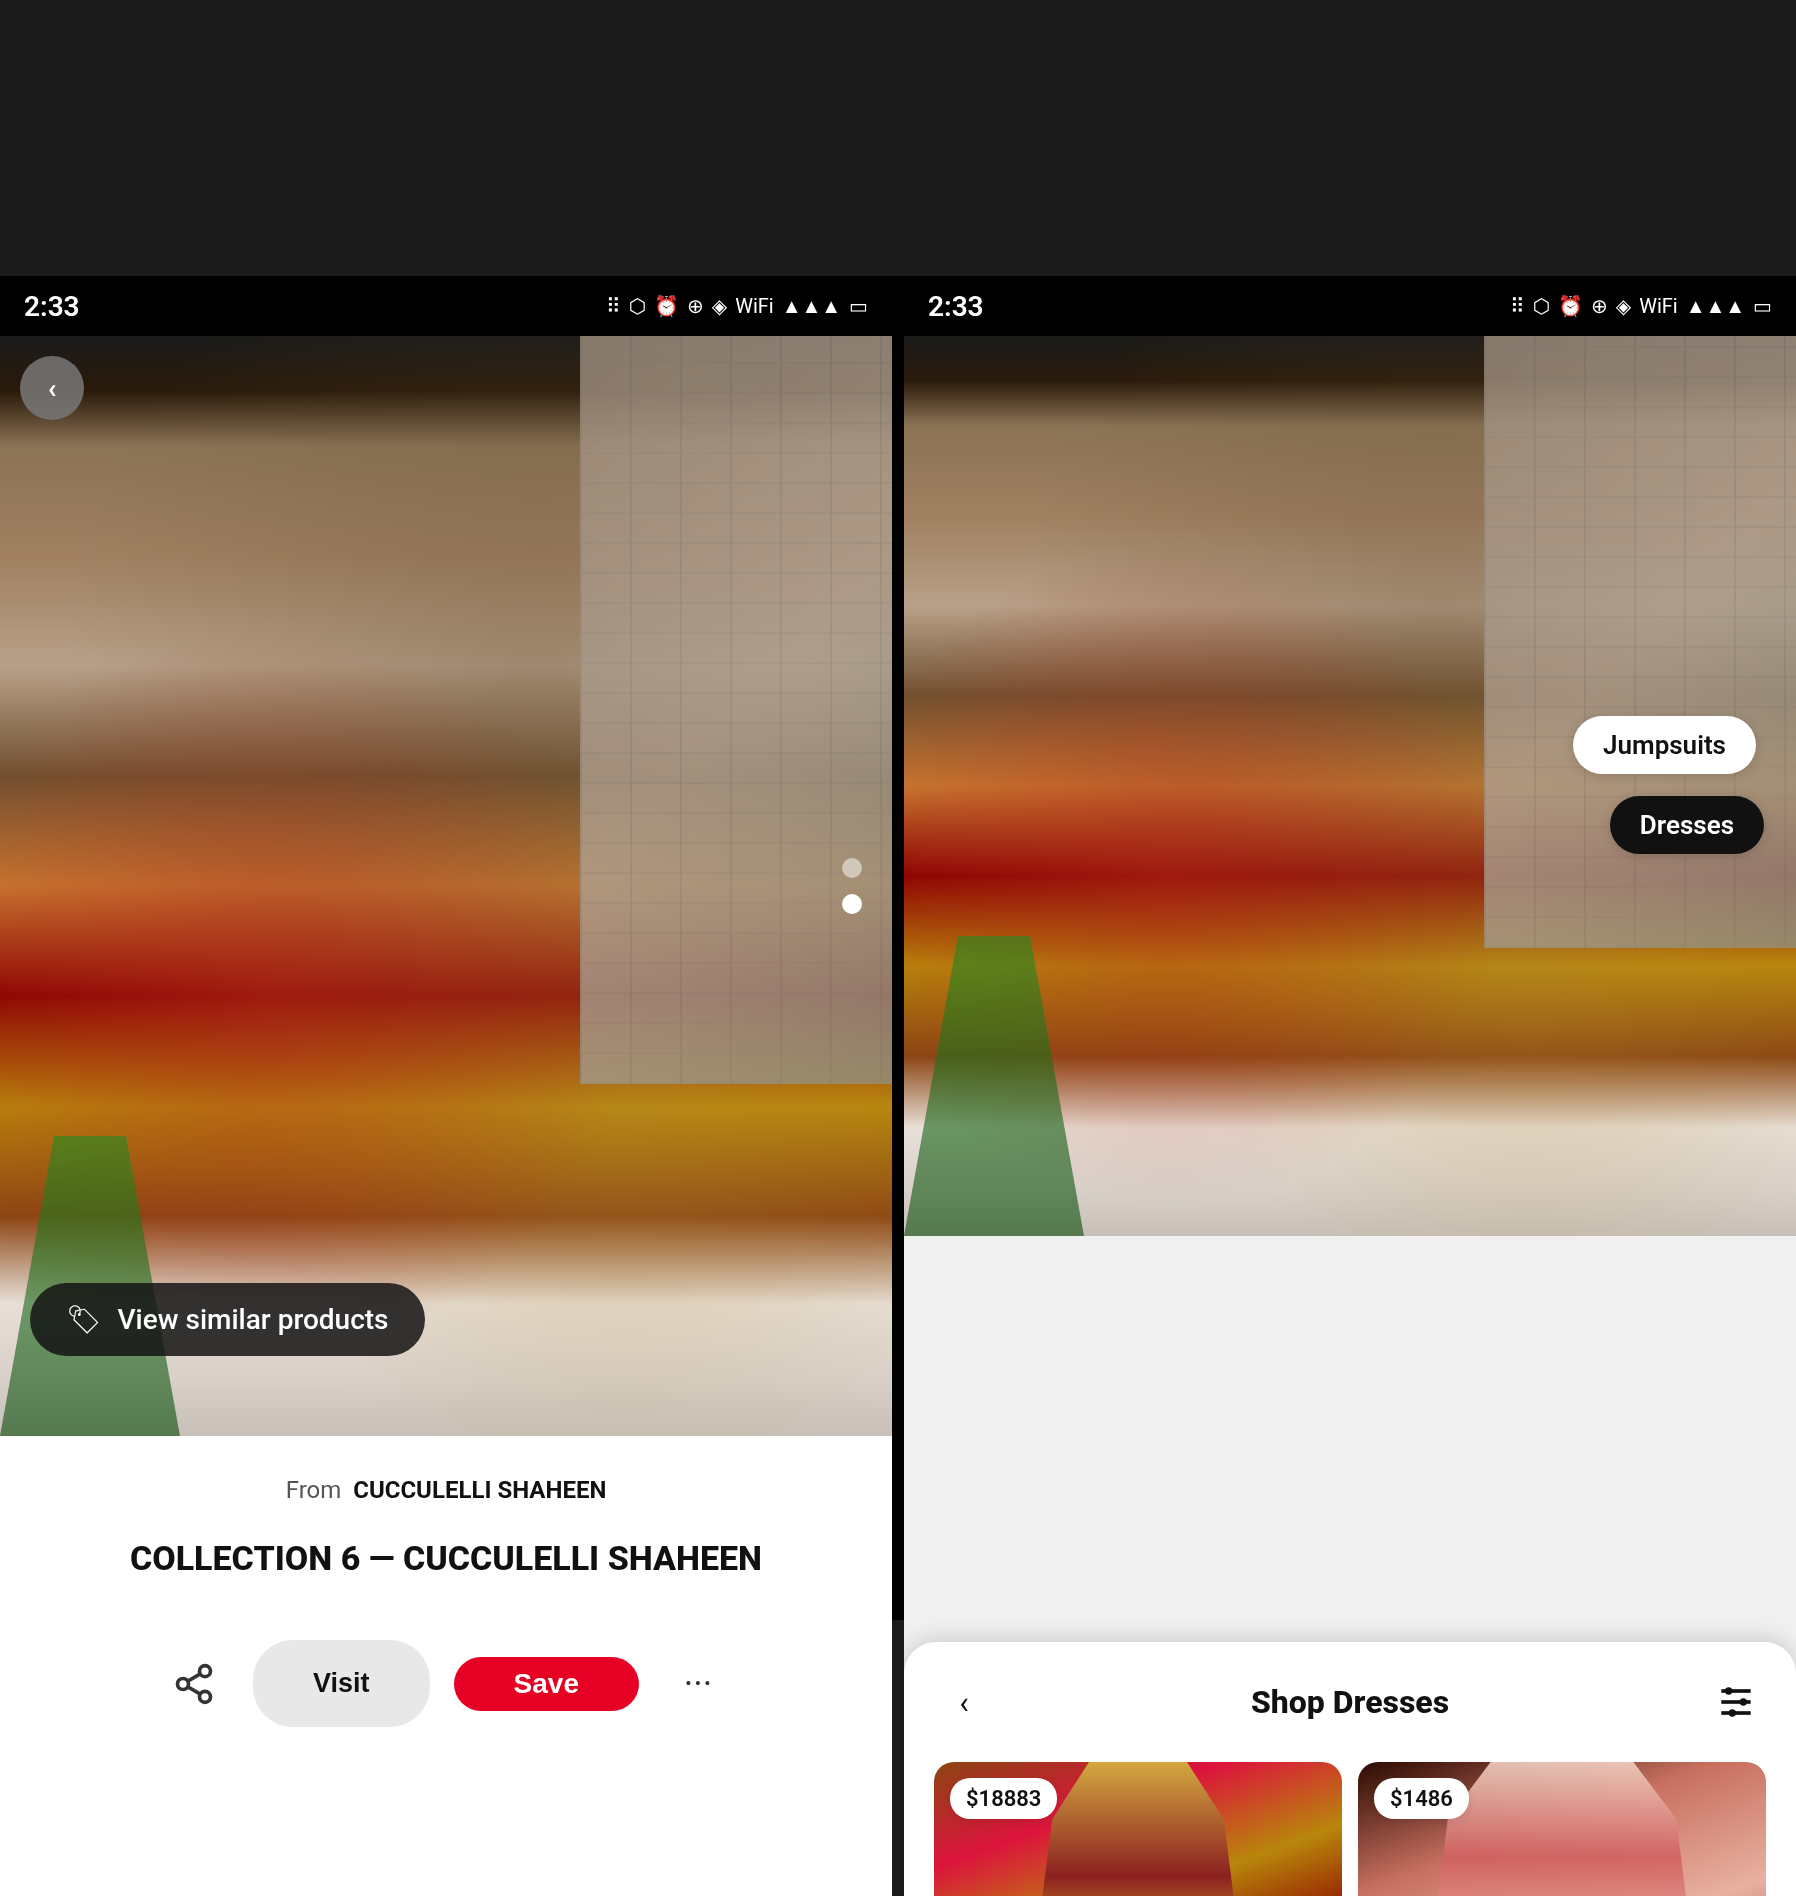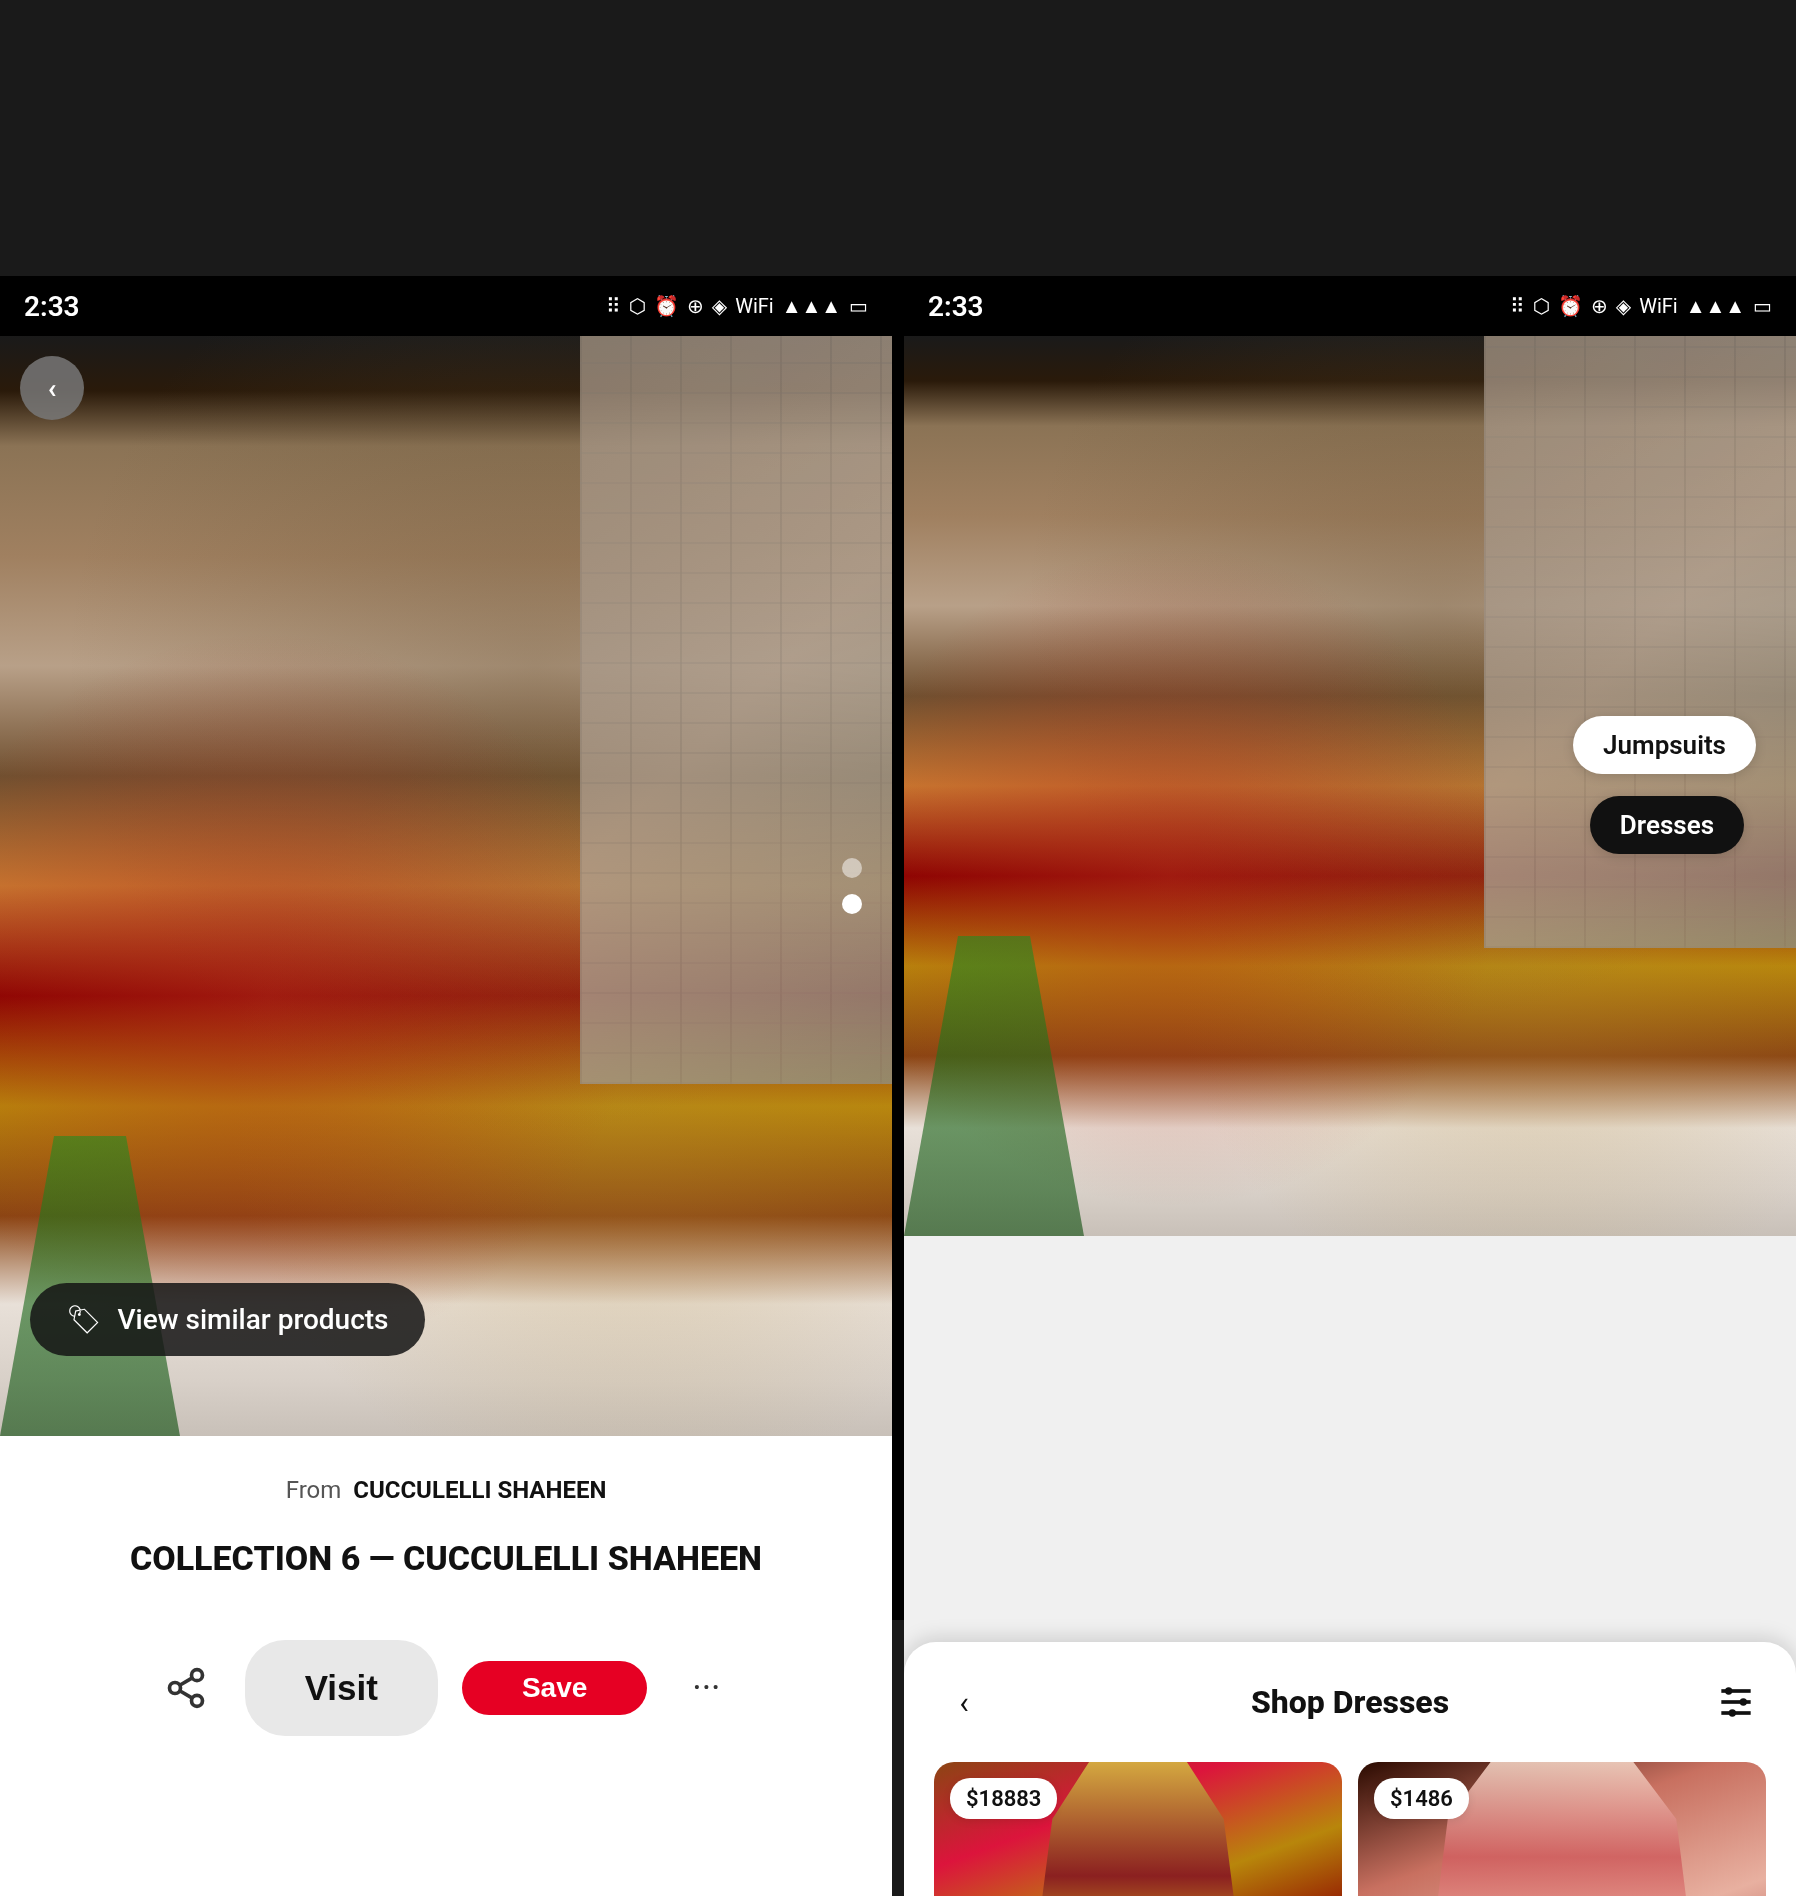--- a/index.html
+++ b/index.html
@@ -172,21 +172,21 @@
     .action-share svg {
       width: 44px;
       height: 44px;
     }
     .btn-visit {
       background: #e8e8e8;
       color: #111;
       border: none;
       border-radius: 40px;
       padding: 28px 60px;
-      font-size: 35px;
+      font-size: 27px;
       font-weight: 600;
       cursor: pointer;
     }
     .btn-save {
       background: #e60023;
       color: #fff;
       border: none;
       border-radius: 40px;
       padding: 11px 60px;
       font-size: 28px;
@@ -237,21 +237,21 @@
       cursor: pointer;
       box-shadow: 0 2px 12px rgba(0,0,0,0.15);
       white-space: nowrap;
     }
     .tag-bubble.jumpsuits {
       top: 380px;
       right: 40px;
     }
     .tag-bubble.dresses {
       top: 460px;
-      right: 52px;
+      right: 32px;
       background: #111;
       color: #fff;
     }
     
     .bottom-sheet {
       position: absolute;
       bottom: 0;
       left: 0;
       right: 0;
       background: #fff;

